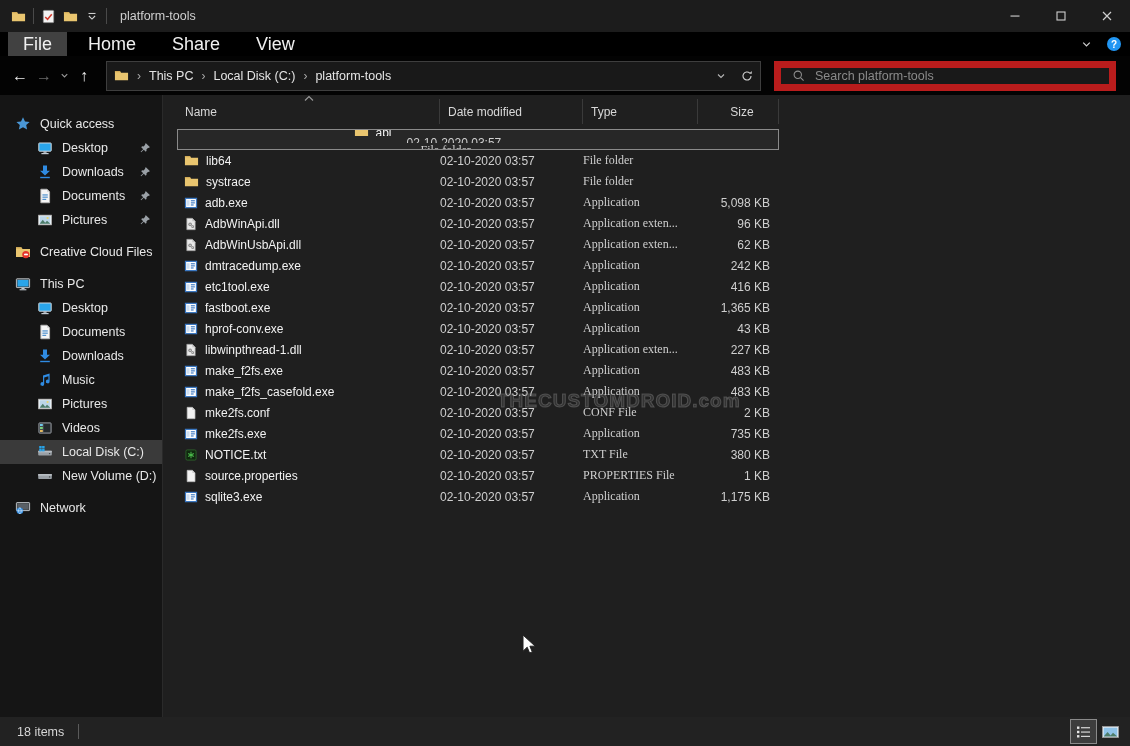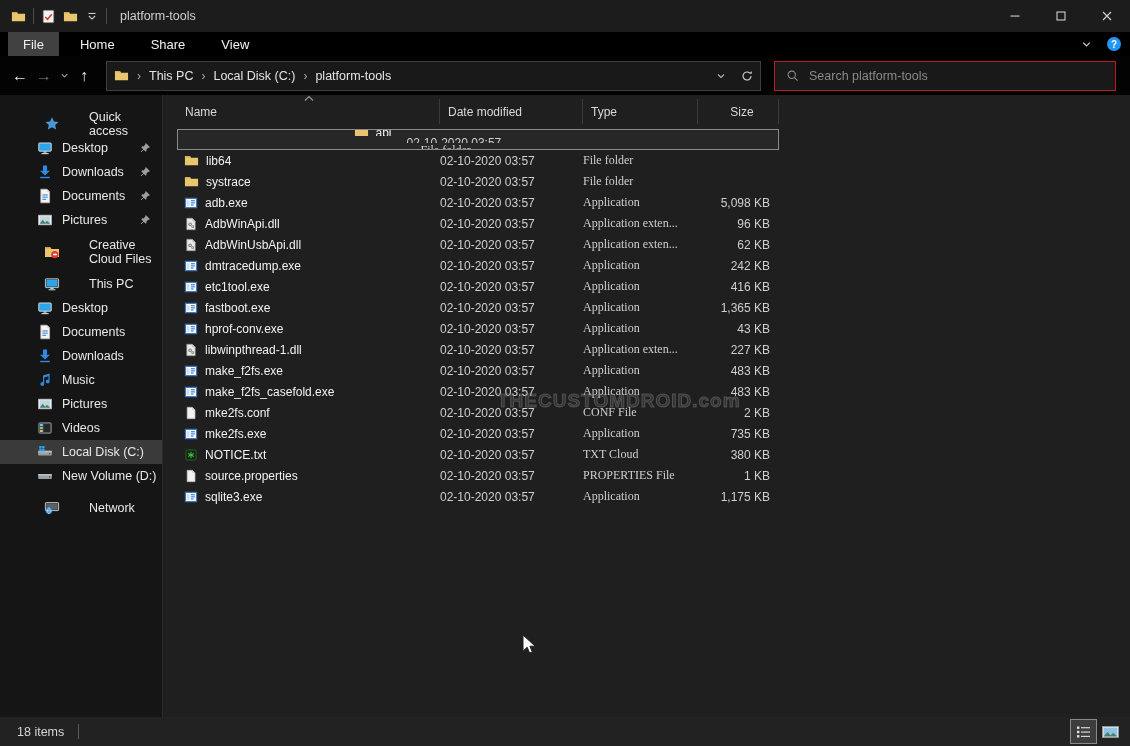--- a/index.html
+++ b/index.html
@@ -11,47 +11,47 @@
   .titlebar { position:absolute; left:0; top:0; width:1130px; height:32px; background:#1c1c1c; display:flex; align-items:center; }
   .qat { display:flex; align-items:center; gap:7px; padding-left:11px; }
   .qat-sep { width:1px; height:16px; background:#4a4a4a; }
   .qat-btn { display:flex; align-items:center; justify-content:center; }
   .win-title { margin-left:13px; font-size:12.5px; color:#cfcfcf; }
   .win-controls { margin-left:auto; display:flex; height:32px; }
   .win-btn { width:46px; height:32px; display:flex; align-items:center; justify-content:center; }
 
   
   .ribbon { position:absolute; left:0; top:32px; width:1130px; height:24px; background:#000; display:flex; align-items:stretch; }
-  .tab { padding:0 15px; display:flex; align-items:center; font-size:13px; color:#f0f0f0; margin-right:6px; cursor:default; }
+  .tab { padding:0 15px; display:flex; align-items:center; font-size:18px; color:#f0f0f0; margin-right:6px; cursor:default; }
   .tab.active { background:#414141; }
   .ribbon-right { position:absolute; right:8px; top:0; height:24px; display:flex; align-items:center; gap:12px; }
 
   
   .navbar { position:absolute; left:0; top:56px; width:1130px; height:39px; background:#030303; display:flex; align-items:center; }
   .nav-btn { width:24px; height:26px; display:flex; align-items:center; justify-content:center; font-size:16px; }
   .nav-btn.back { margin-left:8px; color:#ececec; }
   .nav-btn.fwd  { color:#6b6b6b; }
   .nav-btn.hist { width:16px; }
   .nav-btn.up   { color:#ececec; margin-right:10px; }
   .addressbox { width:655px; height:30px; background:#191919; border:1px solid #3e3e3e; display:flex; align-items:center; font-size:12.5px; color:#e4e4e4; }
   .addr-folder { padding:0 6px 0 7px; }
   .crumb { padding:0 6px; height:28px; display:flex; align-items:center; }
   .crumb-sep { color:#a9a9a9; font-size:12px; padding:0 2px; }
   .addr-right { margin-left:auto; display:flex; align-items:center; }
   .addr-iconbtn { width:26px; height:28px; display:flex; align-items:center; justify-content:center; }
-  .searchbox { width:342px; height:30px; background:#191919; border:1px solid #b91c1c; margin-left:13px; display:flex; align-items:center; }
+  .searchbox { width:342px; height:30px; background:#191919; border:7px solid #b91c1c; margin-left:13px; display:flex; align-items:center; }
   .searchbox input { background:transparent; border:none; outline:none; color:#cfcfcf; font-size:12.5px; font-family:"Liberation Sans",sans-serif; width:280px; }
   .searchbox input::placeholder { color:#8a8a8a; }
   .search-icon { padding:0 9px 0 11px; }
 
   
   .main { position:absolute; left:0; top:95px; width:1130px; height:622px; display:flex; }
   .sidebar { width:163px; height:622px; background:#151515; padding-top:17px; flex:none; overflow:hidden; border-right:1px solid #2a2a2a; }
   .side-row { height:24px; display:flex; align-items:center; font-size:12.5px; color:#e8e8e8; position:relative; cursor:default; }
-  .side-row.lvl0 { padding-left:44px;gap:20px; }
+  .side-row.lvl0 { padding-left:15px; }
   .side-row.lvl1 { padding-left:37px; }
   .side-row.gap { margin-top:8px; }
   .side-row.selected { background:#3a3a3a; }
   .side-row .ic { margin-right:9px; flex:none; }
   .side-row .pin { position:absolute; right:11px; top:6px; }
 
   .filepane { flex:1; background:#1f1f1f; position:relative; }
   .listhead { position:absolute; left:14px; top:4px; height:25px; display:flex; font-size:12px; color:#d8d8d8; }
   .hcell { display:flex; align-items:center; padding-left:8px; border-right:1px solid #3a3a3a; cursor:default; position:relative; }
   .hcell.c-name { width:263px; }
@@ -671,21 +671,21 @@
           <div class="fcell f-name">
             <span class="ic">
               <svg width="14" height="14" viewBox="0 0 16 16">
                 <rect x="2.2" y="2.2" width="11.6" height="11.6" rx="1.5" fill="#10270f" stroke="#2f6d2c" stroke-width="0.9"></rect>
                 <path d="M8 4.4v7.2M4.8 6.2l6.4 3.6M11.2 6.2L4.8 9.8" stroke="#49b649" stroke-width="1.2"></path>
               </svg>
             </span>
             <span>NOTICE.txt</span>
           </div>
           <div class="fcell f-date">02-10-2020 03:57</div>
-          <div class="fcell f-type">TXT Cloud</div>
+          <div class="fcell f-type">TXT File</div>
           <div class="fcell f-size">380 KB</div>
         </div>
         <div class="frow">
           <div class="fcell f-name">
             <span class="ic">
               <svg width="14" height="14" viewBox="0 0 16 16">
                 <path d="M3.6 1.5h6l3 3v10H3.6z" fill="#f2f2f2" stroke="#b5b5b5" stroke-width="0.8"></path>
                 <path d="M9.6 1.5l3 3h-3z" fill="#cdcdcd"></path>
               </svg>
             </span>

